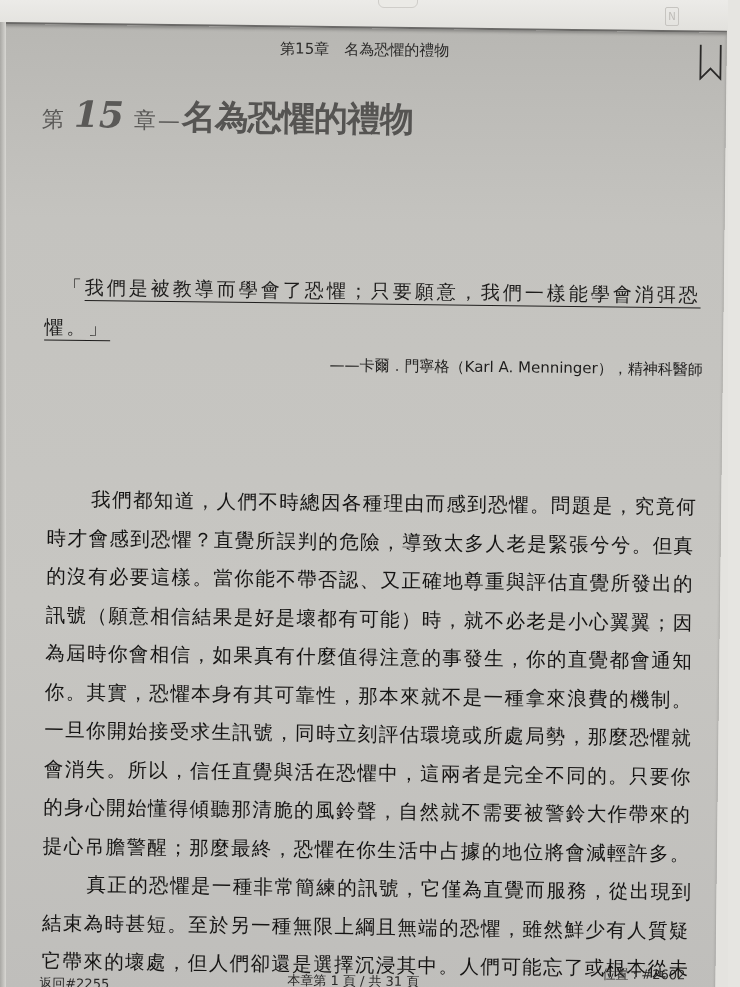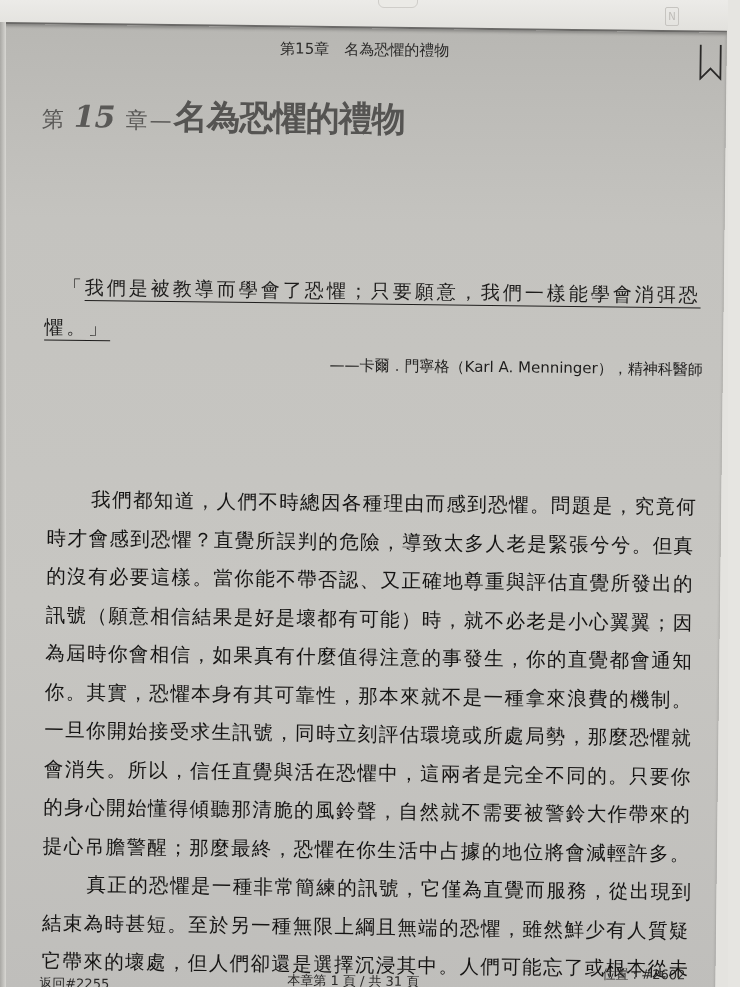--- a/index.html
+++ b/index.html
@@ -39,21 +39,21 @@
     .bookmark-icon {
       position: absolute; right: 4px; top: 12px; width: 24px; height: 36px;
     }
     .chapter-title {
       position: absolute; left: 40px; top: 68px;
       color: #5a5957; display: flex; align-items: baseline;
     }
     .chapter-title .ch-prefix { font-family: "DejaVu Sans", sans-serif; font-size: 22px; }
     .chapter-title .ch-num {
       font-family: "DejaVu Serif", serif; font-style: italic; font-weight: bold;
-      font-size: 30px; margin: 0 10px;
+      font-size: 36px; margin: 0 10px;
     }
     .chapter-title .ch-suffix { font-family: "DejaVu Sans", sans-serif; font-size: 22px; }
     .chapter-title .ch-dash { font-size: 22px; margin: 0 2px; font-family: "DejaVu Sans", sans-serif; }
     .chapter-title .ch-name {
       font-family: "DejaVu Sans", sans-serif; font-weight: bold; font-size: 34px; color: #555452;
       letter-spacing: -1px;
     }
     .epigraph {
       position: absolute; left: 45px; top: 242px; width: 672px;
       font-family: "DejaVu Serif", serif; font-size: 19px; line-height: 40px; color: #1e1d1c;

